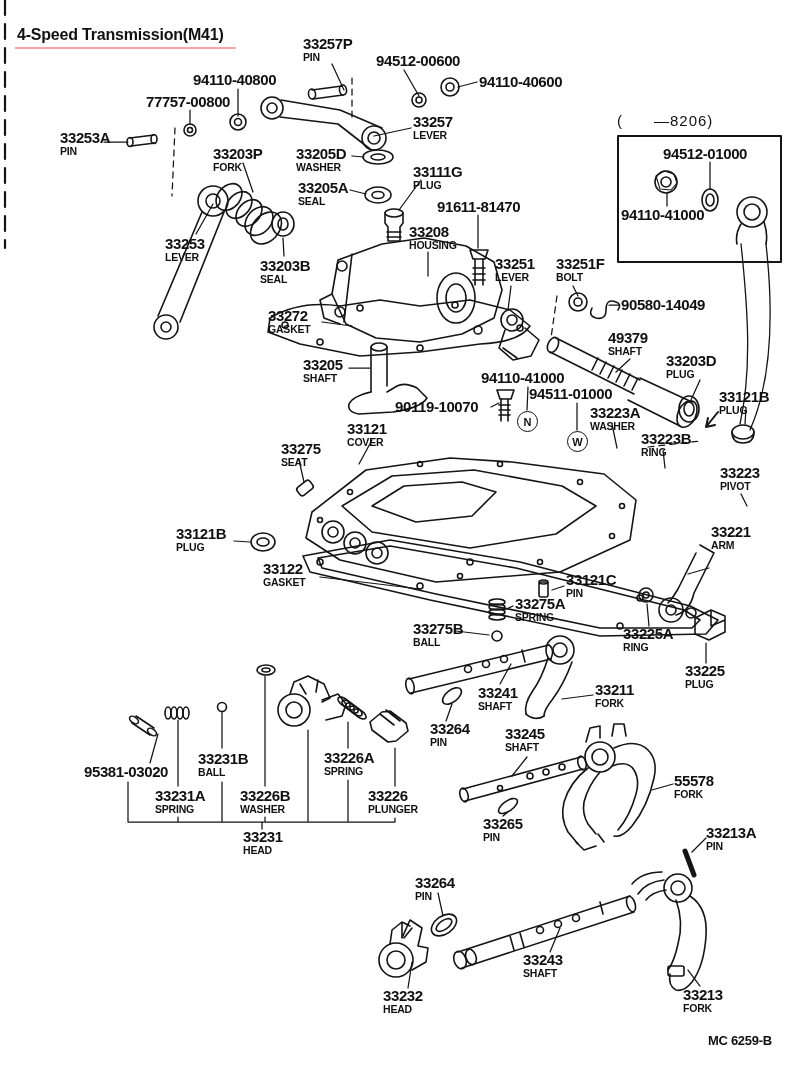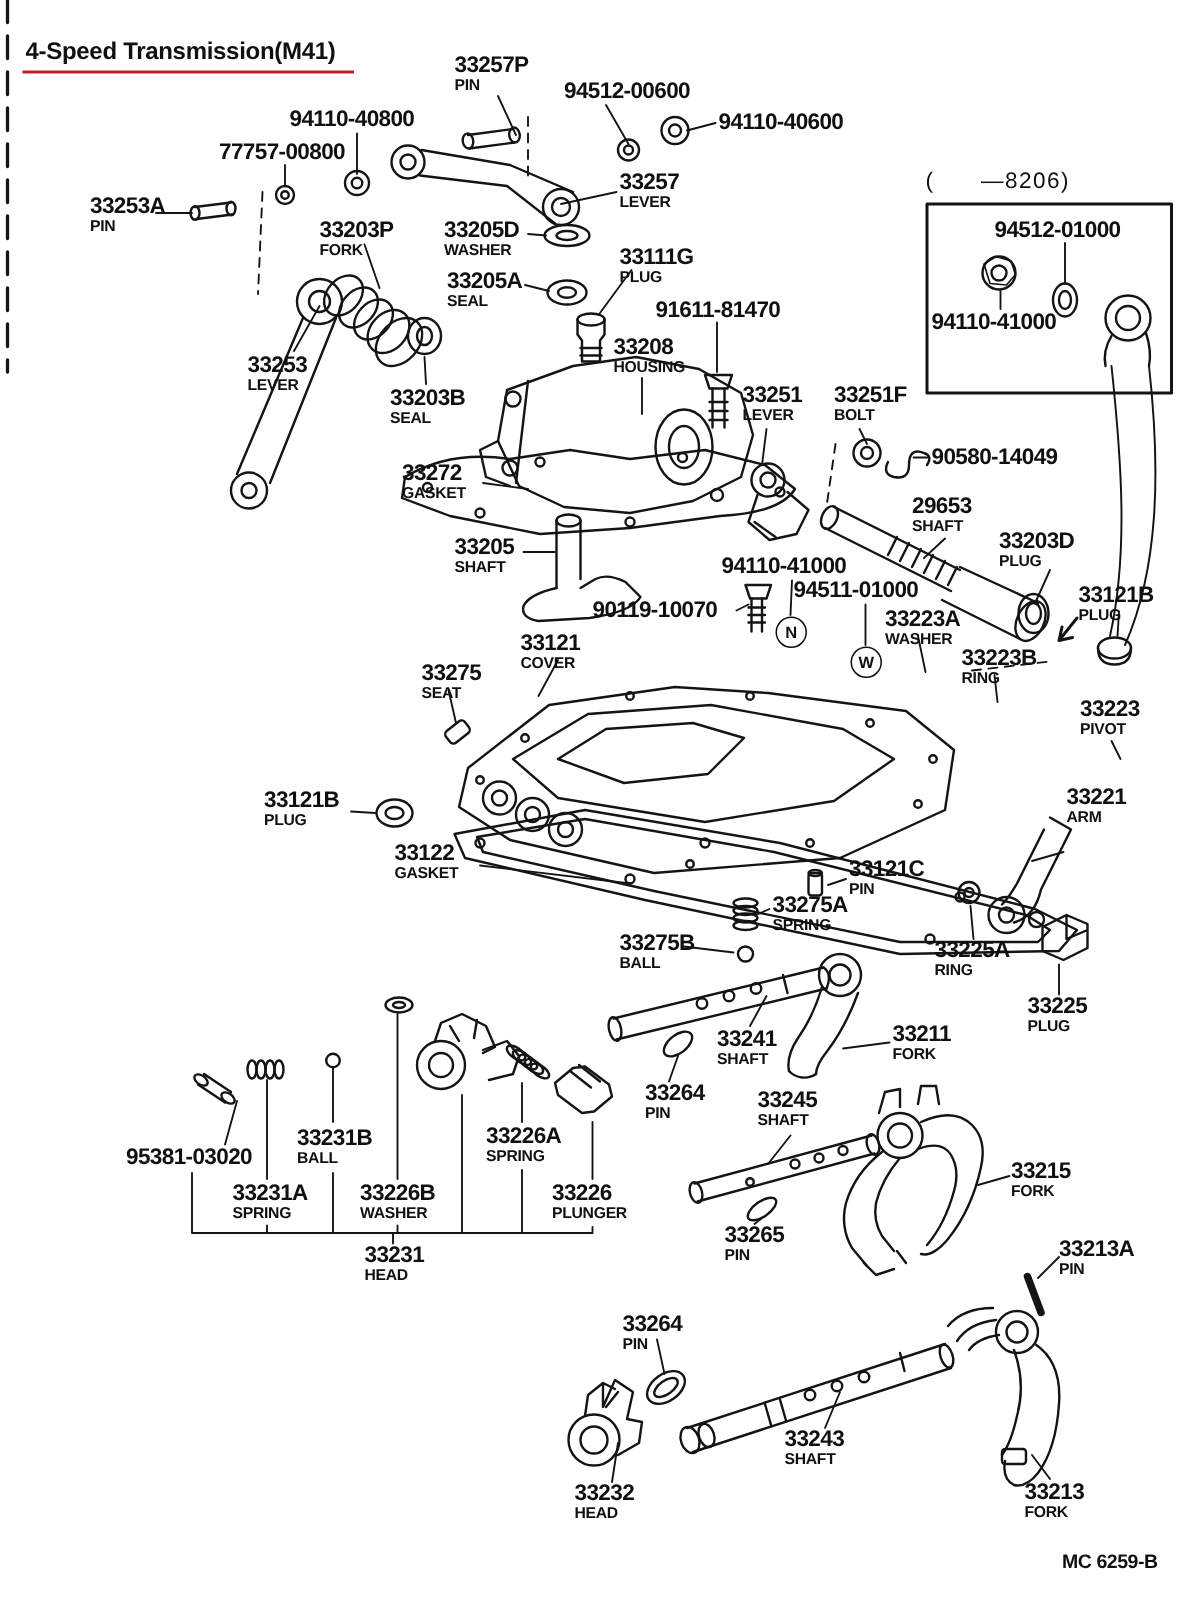--- a/index.html
+++ b/index.html
@@ -1,20 +1,20 @@
 <!DOCTYPE html>
 <html><head>
 <meta charset="utf-8">
 <style>
   html,body{margin:0;padding:0;background:#ffffff}
   .page{position:relative;width:800px;height:1078px;background:#fff;
         font-family:"Liberation Sans",sans-serif;color:#101010;overflow:hidden}
   .page svg{position:absolute;left:0;top:0}
   .title{position:absolute;left:15px;top:26px;font-size:16px;font-weight:700;
-         letter-spacing:-0.2px;border-bottom:2px solid #b91c1c;padding:0 12px 3px 2px;white-space:pre}
+         letter-spacing:-0.2px;border-bottom:2px solid #fca5a5;padding:0 12px 3px 2px;white-space:pre}
   .caption{position:absolute;font-size:15px;font-weight:400;white-space:pre;letter-spacing:1px}
   .footer{position:absolute;font-size:13px;font-weight:700;letter-spacing:-0.3px}
   .lbl{position:absolute;white-space:nowrap;line-height:1.04}
   .lbl .num{display:block;font-size:15px;font-weight:700;letter-spacing:-0.4px}
   .lbl .sub{display:block;font-size:10.5px;font-weight:700;letter-spacing:-0.2px}
   .sym{position:absolute;width:19px;height:19px;border:1.6px solid #101010;border-radius:50%;
        display:flex;align-items:center;justify-content:center;font-size:11px;font-weight:700;background:#fff}
 </style>
 </head>
 <body>
@@ -433,21 +433,21 @@
       <span class="sub">BOLT</span>
     </div>
 <div class="lbl" style="left:621px;top:297px">
       <span class="num">90580-14049</span>
     </div>
 <div class="lbl" style="left:268px;top:308px">
       <span class="num">33272</span>
       <span class="sub">GASKET</span>
     </div>
 <div class="lbl" style="left:608px;top:330px">
-      <span class="num">29653</span>
+      <span class="num">49379</span>
       <span class="sub">SHAFT</span>
     </div>
 <div class="lbl" style="left:666px;top:353px">
       <span class="num">33203D</span>
       <span class="sub">PLUG</span>
     </div>
 <div class="lbl" style="left:719px;top:389px">
       <span class="num">33121B</span>
       <span class="sub">PLUG</span>
     </div>
@@ -553,21 +553,21 @@
     </div>
 <div class="lbl" style="left:368px;top:788px">
       <span class="num">33226</span>
       <span class="sub">PLUNGER</span>
     </div>
 <div class="lbl" style="left:243px;top:829px">
       <span class="num">33231</span>
       <span class="sub">HEAD</span>
     </div>
 <div class="lbl" style="left:674px;top:773px">
-      <span class="num">33215</span>
+      <span class="num">55578</span>
       <span class="sub">FORK</span>
     </div>
 <div class="lbl" style="left:483px;top:816px">
       <span class="num">33265</span>
       <span class="sub">PIN</span>
     </div>
 <div class="lbl" style="left:706px;top:825px">
       <span class="num">33213A</span>
       <span class="sub">PIN</span>
     </div>

